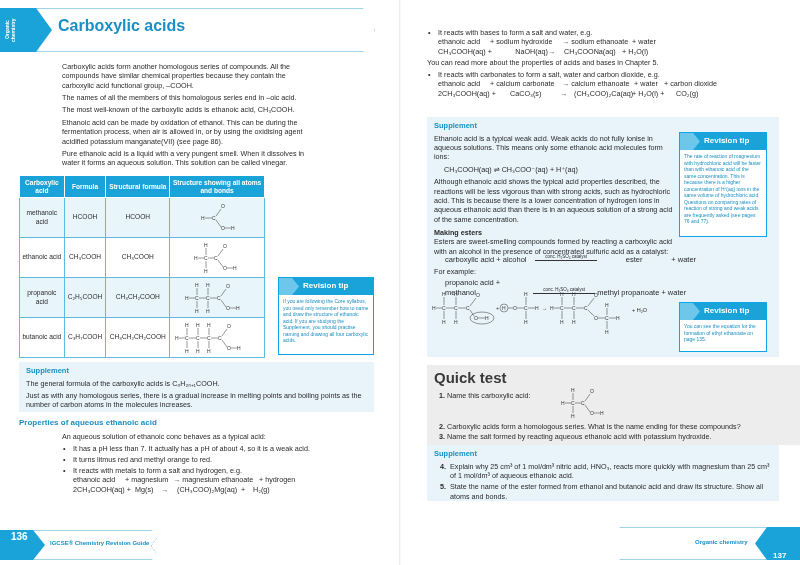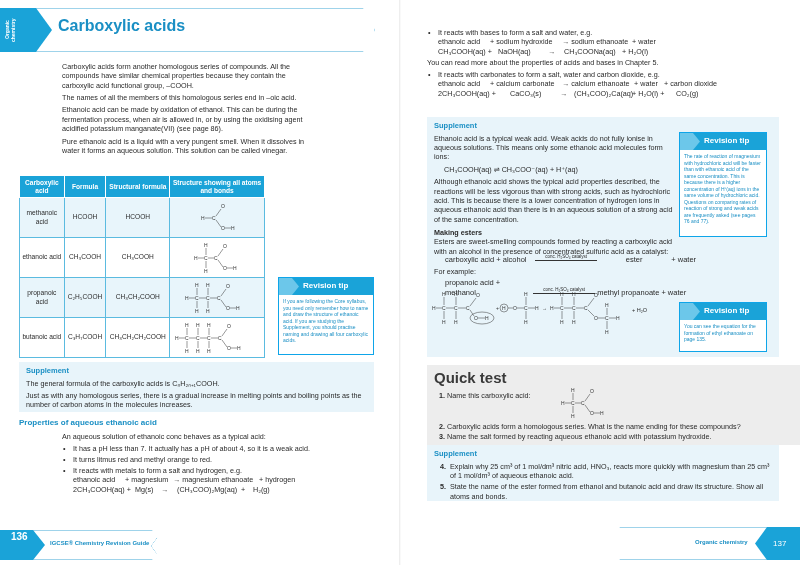--- a/index.html
+++ b/index.html
@@ -50,21 +50,21 @@
   .footer-left { position: absolute; left: 0; top: 530px; width: 165px; height: 30px; }
   .fl-tab { position: absolute; left: 0; top: 0; width: 45px; height: 30px; background: #1aa3d8; clip-path: polygon(0 0, 33px 0, 45px 15px, 33px 30px, 0 30px); }
   .fl-num { position: absolute; left: 11px; top: 0; color: #fff; font-weight: bold; font-size: 10px; }
   .fl-outline { position: absolute; left: 30px; top: 0; width: 132px; height: 30px; border-top: 1px solid #9fd3ea; border-bottom: 1px solid #9fd3ea; clip-path: polygon(0 0, 122px 0, 132px 15px, 122px 30px, 0 30px); }
   .fl-outline::after { content: ""; position: absolute; right: 0; top: 0; width: 11px; height: 30px; background: linear-gradient(to bottom right, transparent 48%, #9fd3ea 50%, transparent 53%) top / 100% 50% no-repeat, linear-gradient(to top right, transparent 48%, #9fd3ea 50%, transparent 53%) bottom / 100% 50% no-repeat; }
   .fl-text { position: absolute; left: 50px; top: 10px; color: #1a8fc4; font-weight: bold; font-size: 6px; }
 
   .footer-right { position: absolute; left: 610px; top: 527px; width: 190px; height: 33px; }
   .fr-outline { position: absolute; left: 0; top: 0; width: 170px; height: 33px; border-top: 1px solid #9fd3ea; border-bottom: 1px solid #9fd3ea; clip-path: polygon(10px 0, 170px 0, 170px 33px, 10px 33px, 0 16.5px); }
   .fr-tab { position: absolute; left: 145px; top: 0; width: 45px; height: 33px; background: #1aa3d8; clip-path: polygon(12px 0, 45px 0, 45px 33px, 12px 33px, 0 16.5px); }
-  .fr-num { position: absolute; left: 163px; top: 12px; color: #fff; font-weight: normal; font-size: 8px; }
+  .fr-num { position: absolute; left: 163px; top: 24px; color: #fff; font-weight: bold; font-size: 8px; }
   .fr-text { position: absolute; left: 85px; top: 12px; color: #1a8fc4; font-weight: bold; font-size: 6px; }
 
   .quick { position: absolute; left: 427px; top: 365px; width: 352px; height: 80px; background: #ededed; }
   .quick-title { position: absolute; left: 7px; top: 3px; font-size: 15px; font-weight: bold; color: #3a3a3a; }
   .qlist { list-style: none; }
   .qlist li { position: relative; padding-left: 10px; margin-bottom: 2px; }
   .qnum { position: absolute; left: 0; font-weight: bold; }
 </style>
 </head>
 <body>
@@ -73,20 +73,21 @@
   <div class="banner">
     <div class="banner-outline"></div>
     <div class="banner-tab"></div>
     <div class="banner-tab-text">Organic chemistry</div>
     <div class="banner-title">Carboxylic acids</div>
   </div>
 
   <div class="body-text" style="top:62px;">
     <p>Carboxylic acids form another homologous series of compounds. All the compounds have similar chemical properties because they contain the carboxylic acid functional group, –COOH.</p>
     <p>The names of all the members of this homologous series end in –oic acid.</p>
+    <p>The most well-known of the carboxylic acids is ethanoic acid, CH₃COOH.</p>
     <p>Ethanoic acid can be made by oxidation of ethanol. This can be during the fermentation process, when air is allowed in, or by using the oxidising agent acidified potassium manganate(VII) (see page 86).</p>
     <p>Pure ethanoic acid is a liquid with a very pungent smell. When it dissolves in water it forms an aqueous solution. This solution can be called vinegar.</p>
   </div>
 
   <table class="acid-table">
     <thead>
       <tr>
         <th style="width:45px;">Carboxylic acid</th>
         <th style="width:42px;">Formula</th>
         <th style="width:64px;">Structural formula</th>
@@ -261,21 +262,21 @@
       <li>
         <span>It reacts with bases to form a salt and water, e.g.</span>
         <div class="eq">
           <span style="width:52px;">ethanoic acid</span>
           <span style="width:72px;">+ sodium hydroxide</span>
           <span style="width:70px;">→ sodium ethanoate</span>
           <span>+ water</span>
         </div>
         <div class="eq">
           <span style="width:60px;">CH₃COOH(aq) +</span>
-          <span style="width:50px;">NaOH(aq)</span>
+          <span style="width:50px;text-align:right;">NaOH(aq)</span>
           <span style="width:16px;">→</span>
           <span style="width:58px;">CH₃COONa(aq)</span>
           <span>+ H₂O(l)</span>
         </div>
       </li>
     </ul>
     <p style="margin-bottom:3px;">You can read more about the properties of acids and bases in Chapter 5.</p>
     <ul class="bullets">
       <li>
         <span>It reacts with carbonates to form a salt, water and carbon dioxide, e.g.</span>

